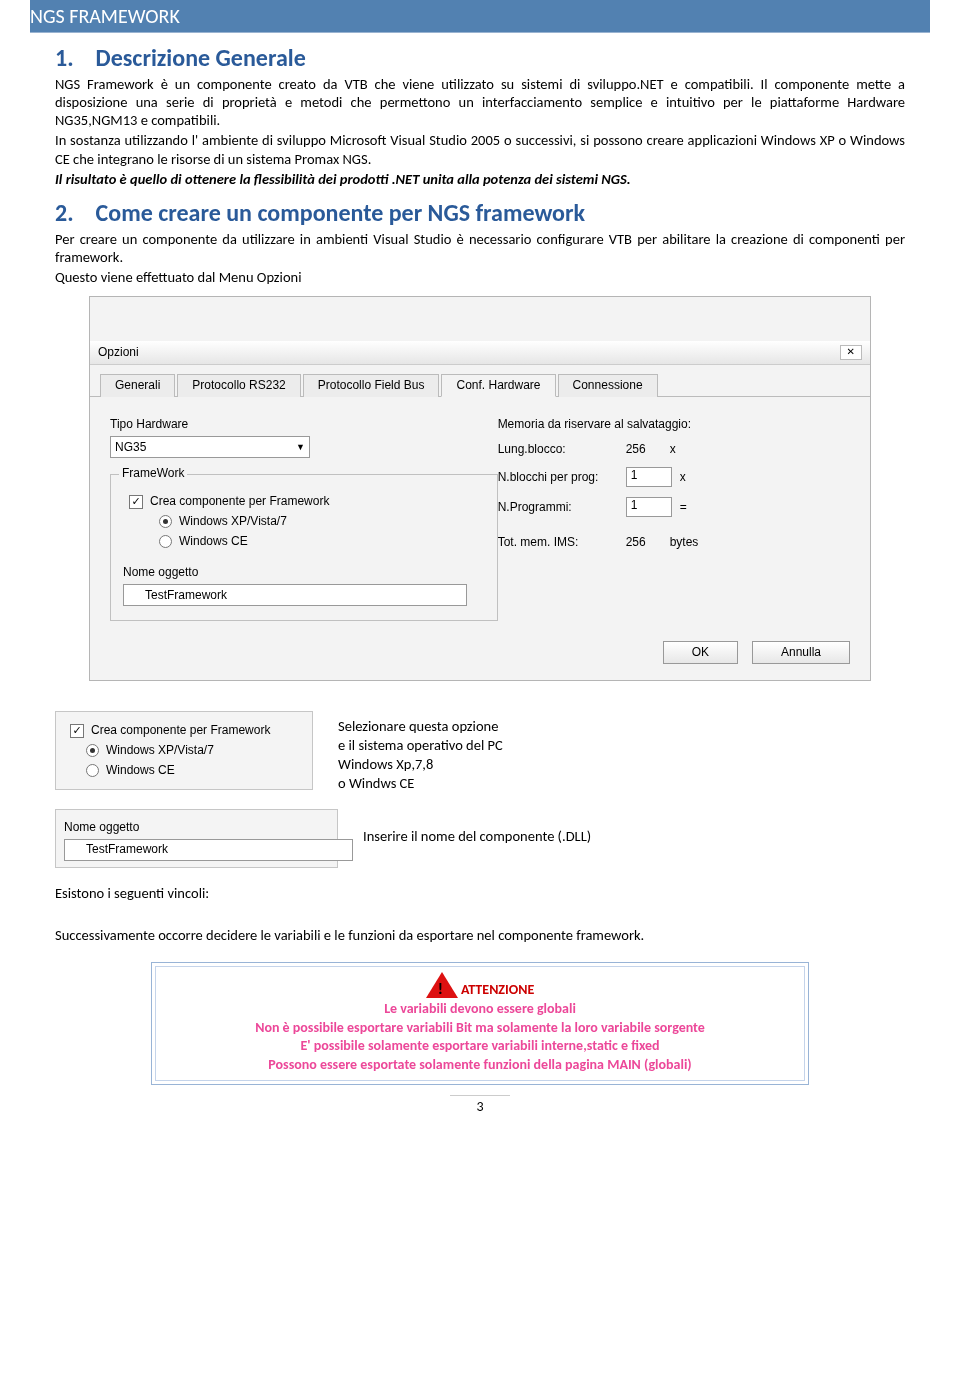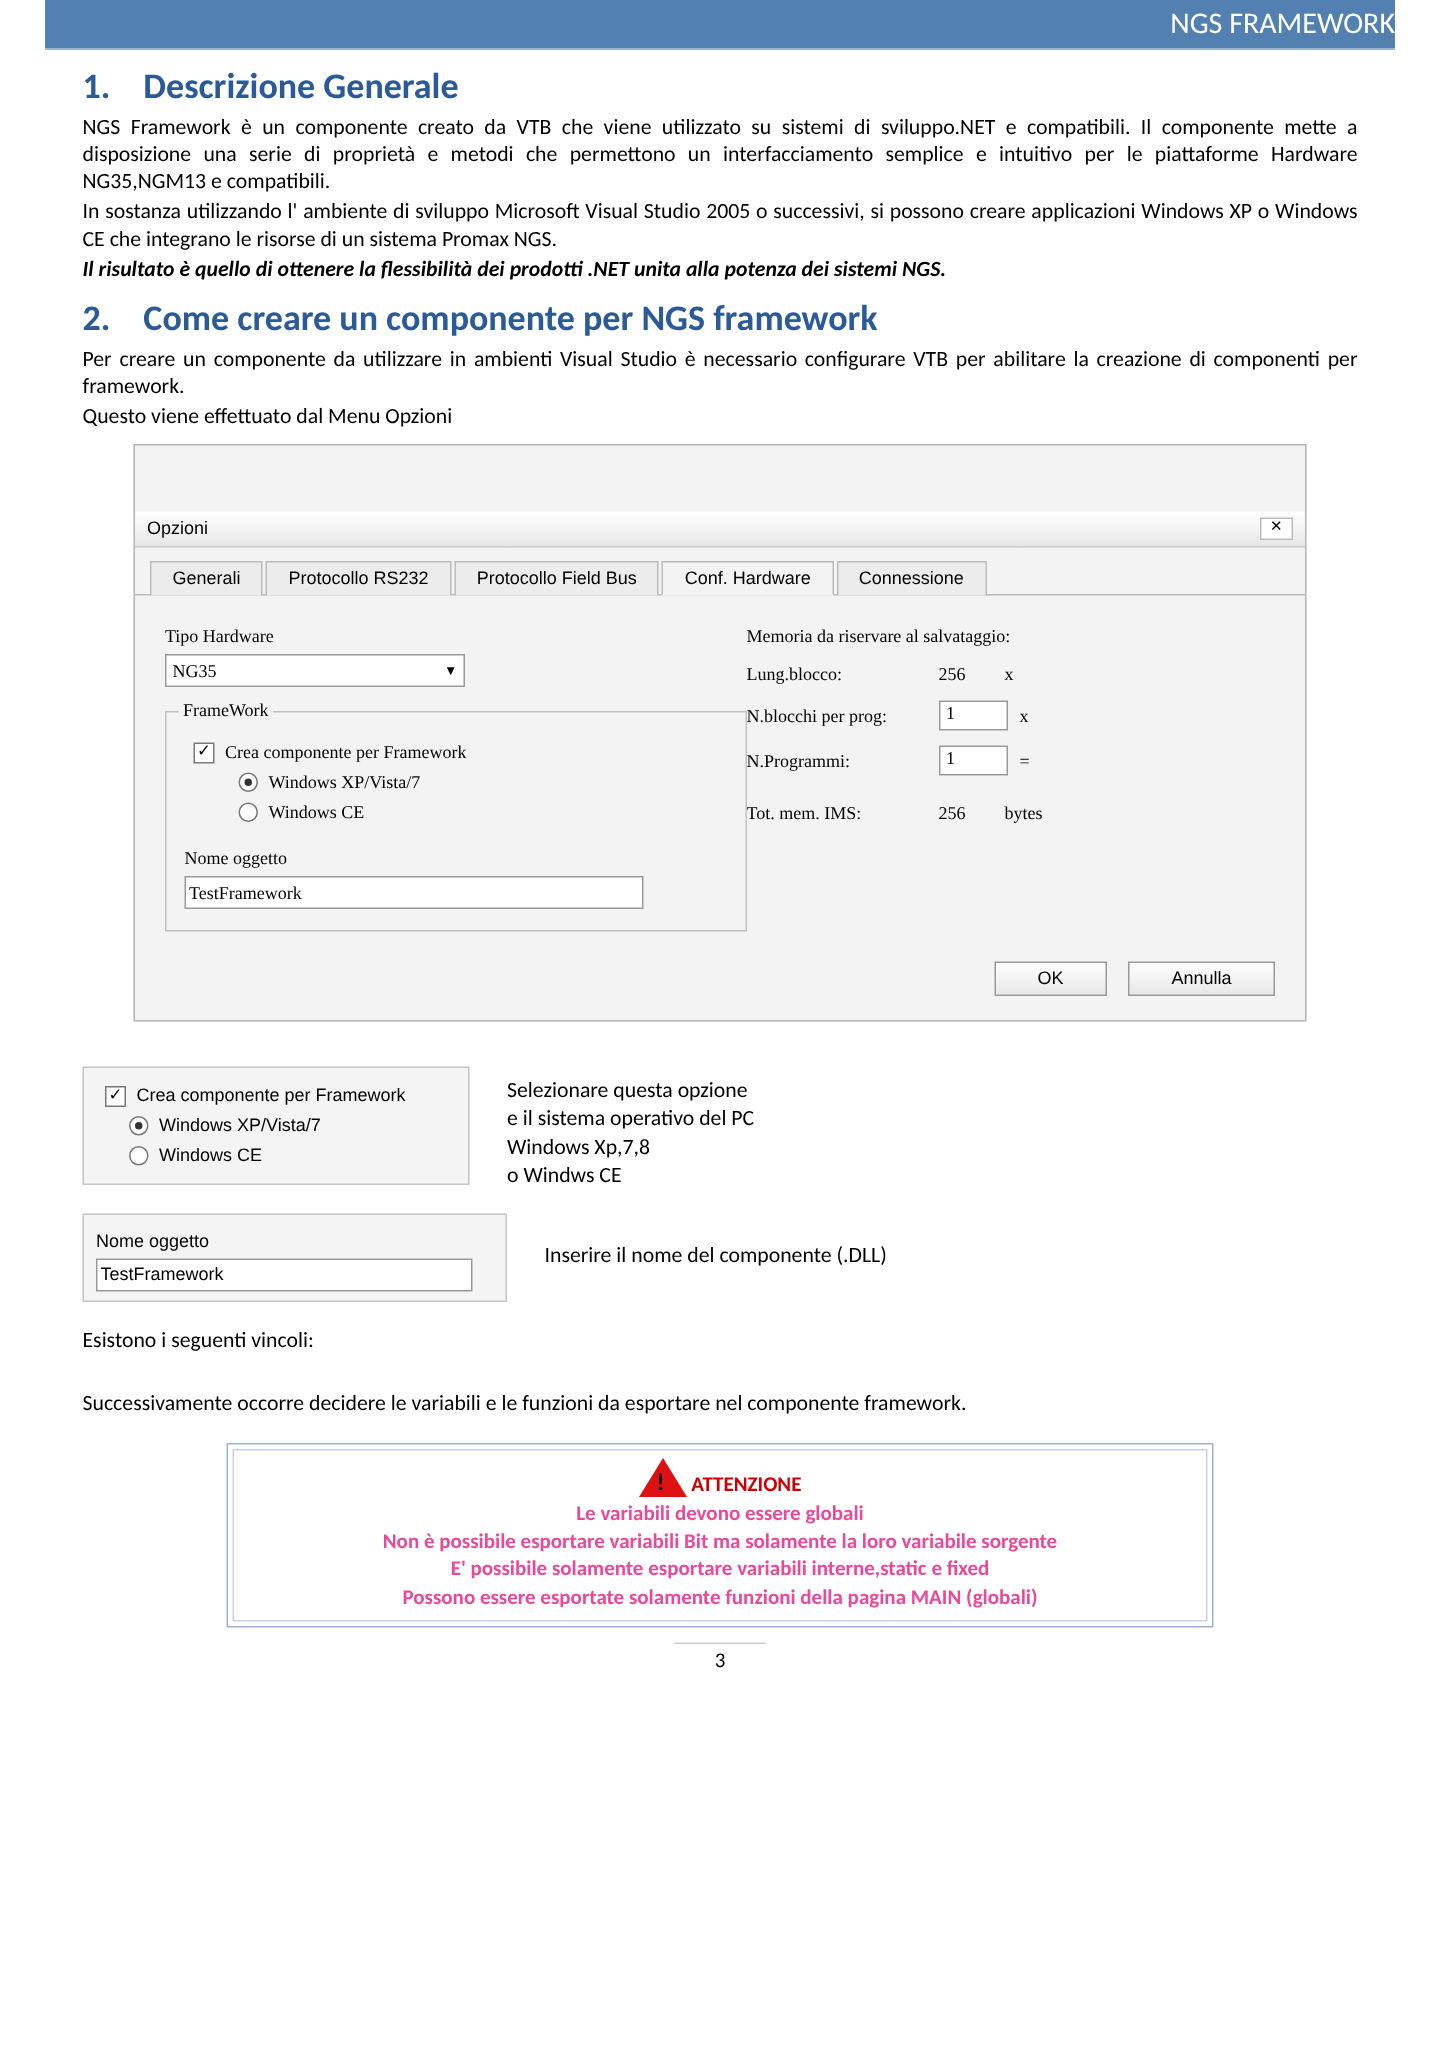--- a/index.html
+++ b/index.html
@@ -6,21 +6,21 @@
     margin: 0;
     padding: 0;
     font-family: Calibri, Arial, sans-serif;
     background: #fff;
     width: 960px;
     color: #000;
   }
   .header-band {
     background: #5281b1;
     color: #fff;
-    text-align: right;
+    text-align: left;
     font-size: 20px;
     padding: 4px 0;
     margin: 0 30px 10px 30px;
     border-bottom: 1px solid #99b3d1;
   }
   .content {
     padding: 0 55px 10px 55px;
     font-size: 14.5px;
     line-height: 1.25;
   }
@@ -72,21 +72,20 @@
     position: relative;
     top: 1px;
   }
   .tab.active {
     background: #f3f3f3;
     border-bottom: 1px solid #f3f3f3;
   }
   .dlg-body {
     padding: 16px 20px 8px 20px;
     display: flex;
-    font-family: Liberation Serif, serif;
   }
   .dlg-left { flex: 1.1; }
   .dlg-right { flex: 1; }
   .label { font-size: 12px; margin: 4px 0; }
   .combo {
     display: flex;
     align-items: center;
     border: 1px solid #999;
     background: #fff;
     width: 190px;
@@ -137,21 +136,21 @@
     content: "";
     width: 5px; height: 5px;
     background: #333;
     border-radius: 50%;
   }
   .textin {
     border: 1px solid #999;
     background: #fff;
     width: 300px;
     height: 20px;
-    padding: 0 2px;
+    padding: 0 21px;
     font-size: 12px;
     display: flex;
     align-items: center;
   }
   .memline {
     display: flex;
     gap: 8px;
     align-items: center;
     font-size: 12px;
     margin: 10px 0;

